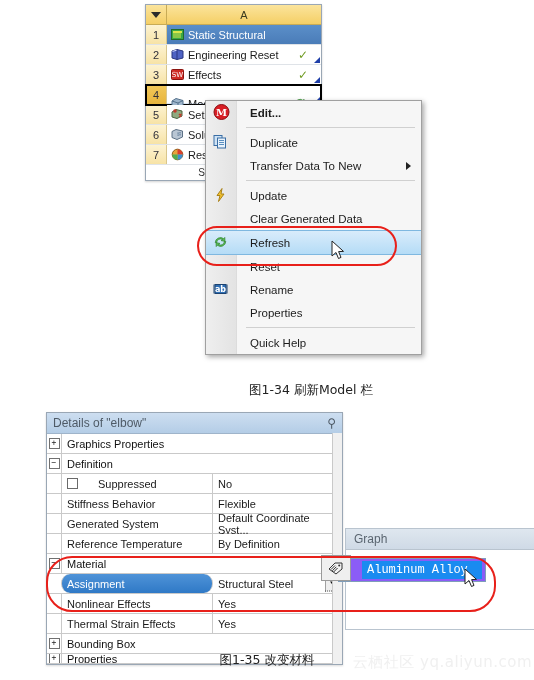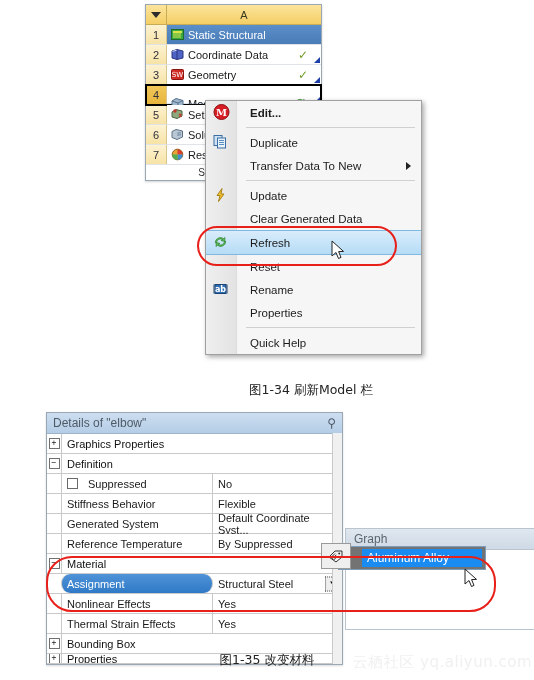--- a/index.html
+++ b/index.html
@@ -148,21 +148,21 @@
   .expbox{
     width:9px;height:9px;border:1px solid #707070;background:#fff;
     font-size:8px;line-height:7px;text-align:center;color:#222;
     font-family:"DejaVu Sans Mono",monospace;
   }
   .det-groupname{
     flex:1;display:flex;align-items:center;padding-left:5px;
     font-weight:normal;font-size:11px;color:#111;
   }
   .det-key{
-    width:152px;display:flex;align-items:center;gap:10px;padding-left:5px;
+    width:152px;display:flex;align-items:center;gap:20px;padding-left:5px;
     border-right:1px solid #c9c9c9;border-left:1px solid #c9c9c9;
     margin-left:14px;box-sizing:border-box;background:#fff;font-size:11px;
   }
   .det-val{flex:1;display:flex;align-items:center;padding-left:5px;background:#fff;font-size:11px;position:relative;}
   .det-row.selkey .det-key{background:linear-gradient(#4f93d8,#2f79c6);color:#fff;border-radius:9px;}
   .cbox{width:9px;height:9px;border:1px solid #6a6a6a;background:#fff;display:inline-block;}
   .drop-btn{
     position:absolute;right:2px;top:50%;transform:translateY(-50%);
     width:13px;height:13px;border:1px dotted #555;background:#eee;
     display:flex;align-items:center;justify-content:center;
@@ -182,23 +182,23 @@
     background:#ffffff;border:1px solid #b9c4cf;
   }
   .graph-title{
     height:20px;display:flex;align-items:center;padding-left:8px;
     background:linear-gradient(#dfe7ef,#cfdae6);color:#5a6570;font-size:12px;
     border-bottom:1px solid #b9c4cf;
   }
 
   
   .ddlist{
-    position:absolute;left:338px;top:138px;width:146px;height:22px;
-    background:#737373;border:1px solid #7f9db9;z-index:25;
-    display:flex;align-items:center;
+    position:absolute;left:338px;top:150px;width:146px;height:22px;
+    background:#8b5cf6;border:1px solid #7f9db9;z-index:25;
+    display:flex;align-items:center;font-family:Liberation Mono, monospace;
   }
   .dd-opt{
     margin-left:23px;flex:1;height:18px;background:#1a8bf0;color:#ffffff;
     display:flex;align-items:center;padding-left:5px;font-size:12px;
     margin-right:3px;
   }
   .dd-icon{
     position:absolute;left:-18px;top:-4px;width:28px;height:24px;
     background:#efefef;border:1px solid #9a9a9a;
     display:flex;align-items:center;justify-content:center;
@@ -247,36 +247,36 @@
     <div class="sch-row">
       <div class="num">2</div>
       <div class="cell">
         <span class="ic">
           <svg width="13" height="13" viewBox="0 0 13 13">
               <path d="M1 3 L6 1.5 L12 3 L12 10 L6 11.5 L1 10 Z" fill="#4f63c4" stroke="#2b3780"></path>
               <path d="M6 1.5 L6 11.5" stroke="#2b3780"></path>
               <path d="M1.5 3.4 L5.6 2.2" stroke="#cfd8ff"></path>
             </svg>
         </span>
-        <span class="sch-label">Coordinate Data</span>
+        <span class="sch-label">Engineering Reset</span>
         <span class="check">✓</span>
         <span class="corner"></span>
       </div>
     </div>
 
     <div class="sch-row">
       <div class="num">3</div>
       <div class="cell">
         <span class="ic">
           <svg width="13" height="13" viewBox="0 0 13 13">
               <rect x="0.5" y="1.5" width="12" height="10" rx="1" fill="#cf2b24" stroke="#8a1410"></rect>
               <text x="6.5" y="9" font-size="7" fill="#fff" text-anchor="middle" font-family="DejaVu Sans">SW</text>
             </svg>
         </span>
-        <span class="sch-label">Geometry</span>
+        <span class="sch-label">Effects</span>
         <span class="check">✓</span>
         <span class="corner"></span>
       </div>
     </div>
 
     <div class="sch-row active lt">
       <div class="num">4</div>
       <div class="cell">
         <span class="ic">
           <svg width="13" height="13" viewBox="0 0 13 13">
@@ -482,21 +482,21 @@
       <div class="det-val">Flexible</div>
     </div>
 
     <div class="det-row">
       <div class="det-key">Generated System</div>
       <div class="det-val">Default Coordinate Syst...</div>
     </div>
 
     <div class="det-row">
       <div class="det-key">Reference Temperature</div>
-      <div class="det-val">By Suppressed</div>
+      <div class="det-val">By Definition</div>
     </div>
 
     <div class="det-row group">
       <div class="det-exp">
         <div class="expbox">−</div>
       </div>
       <div class="det-groupname">Material</div>
     </div>
 
     <div class="det-row selkey">

